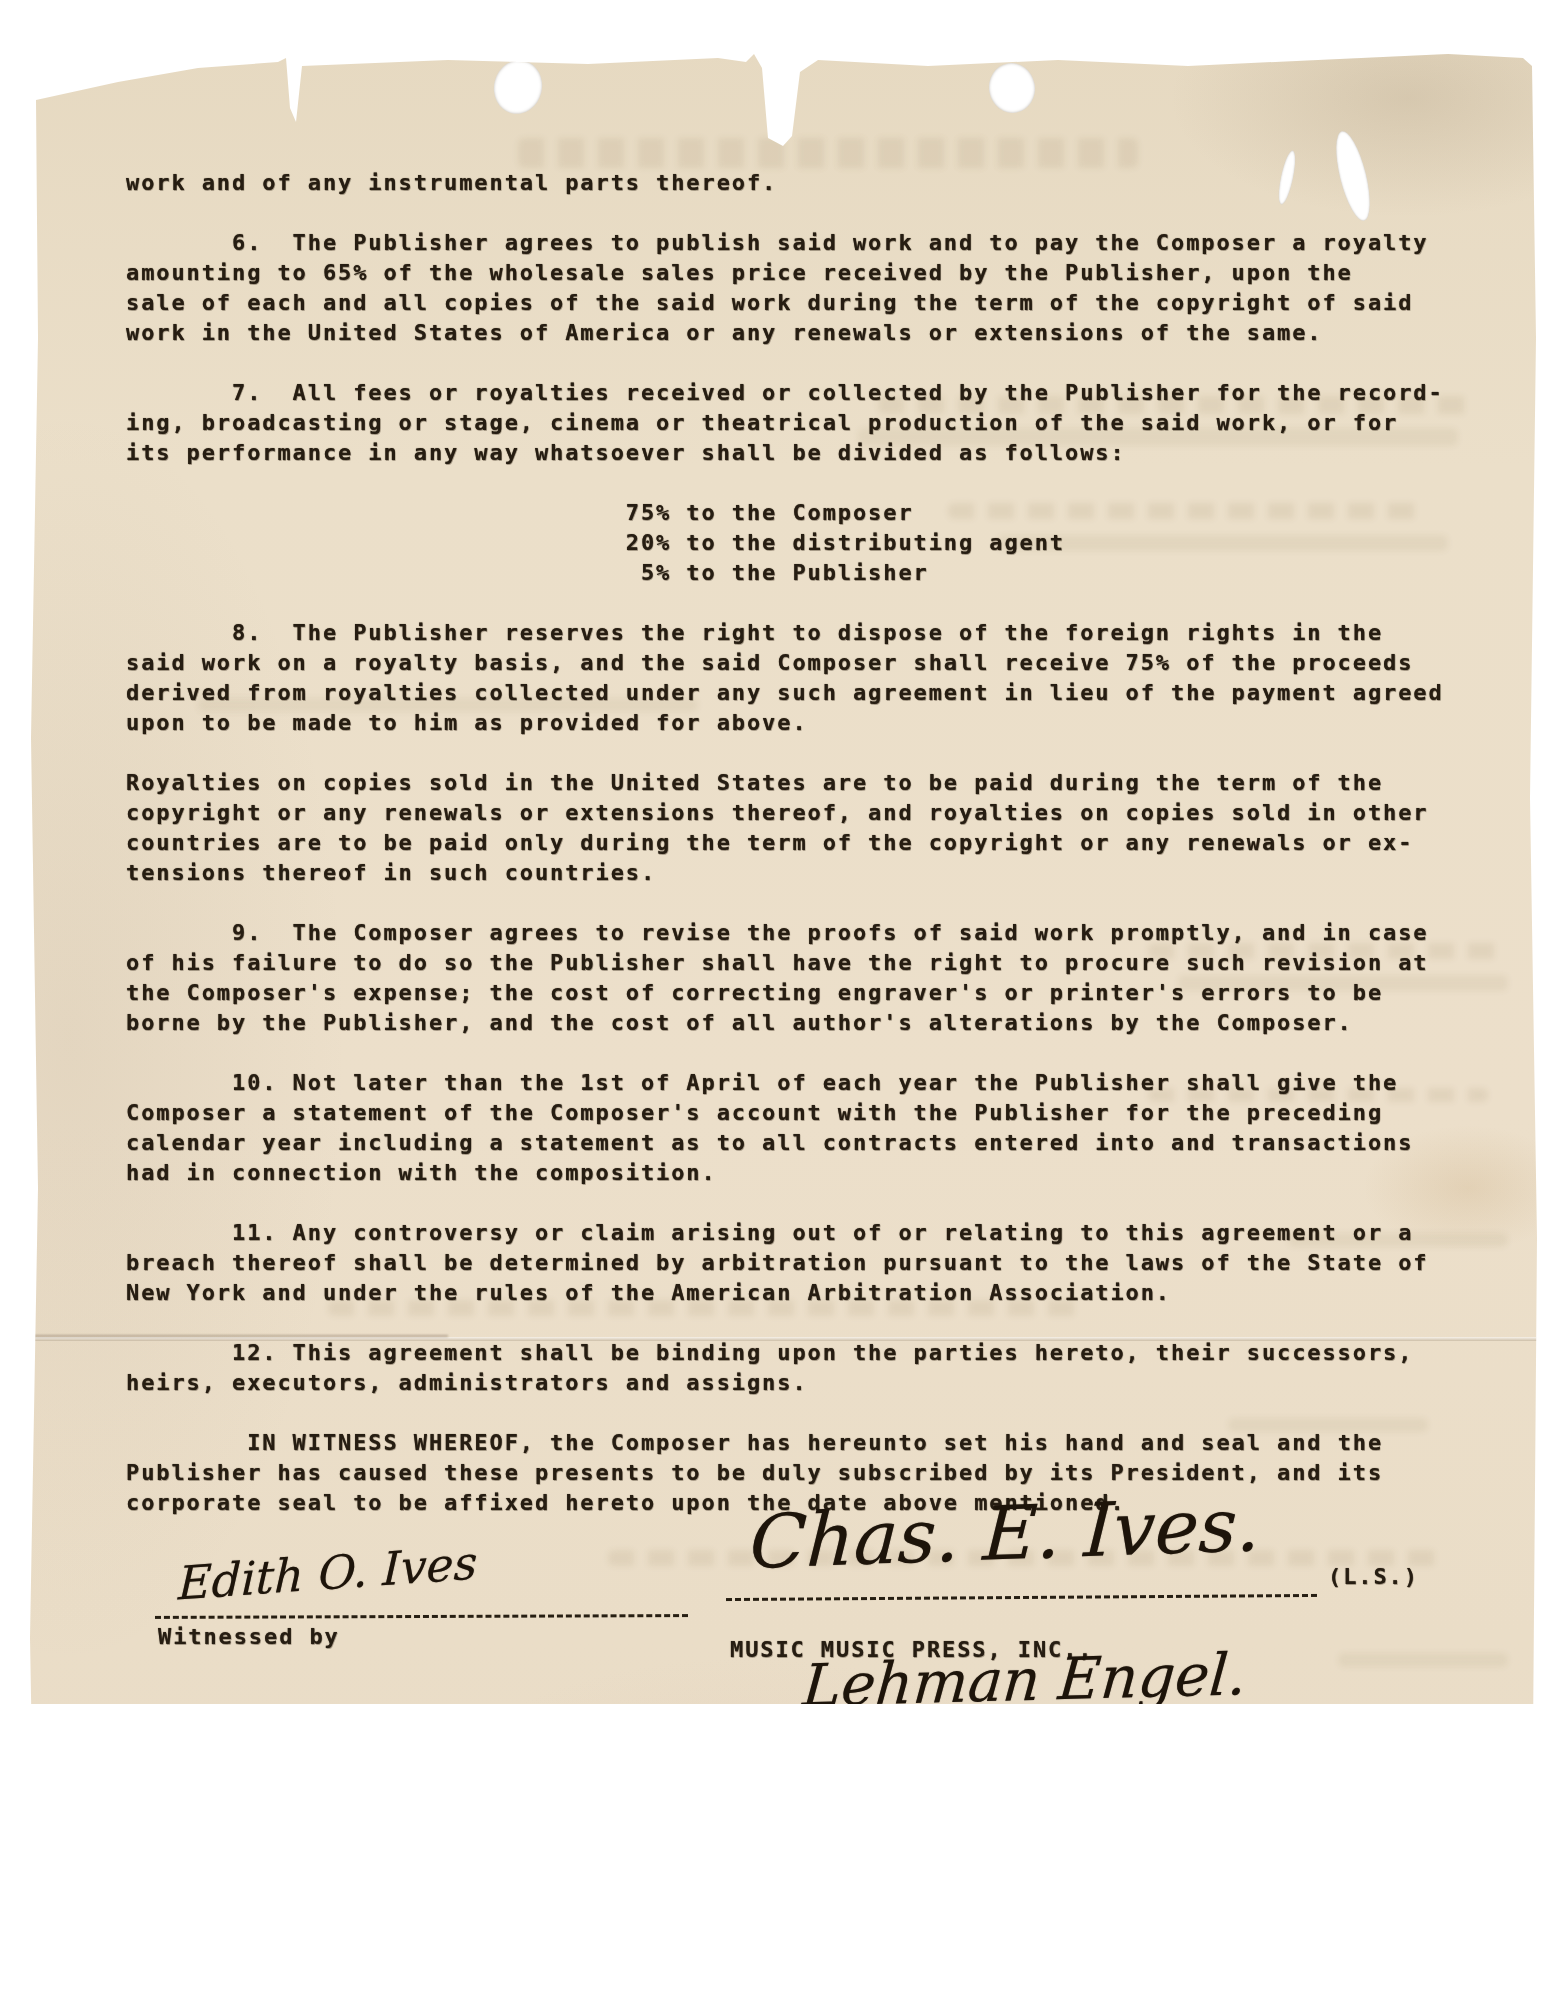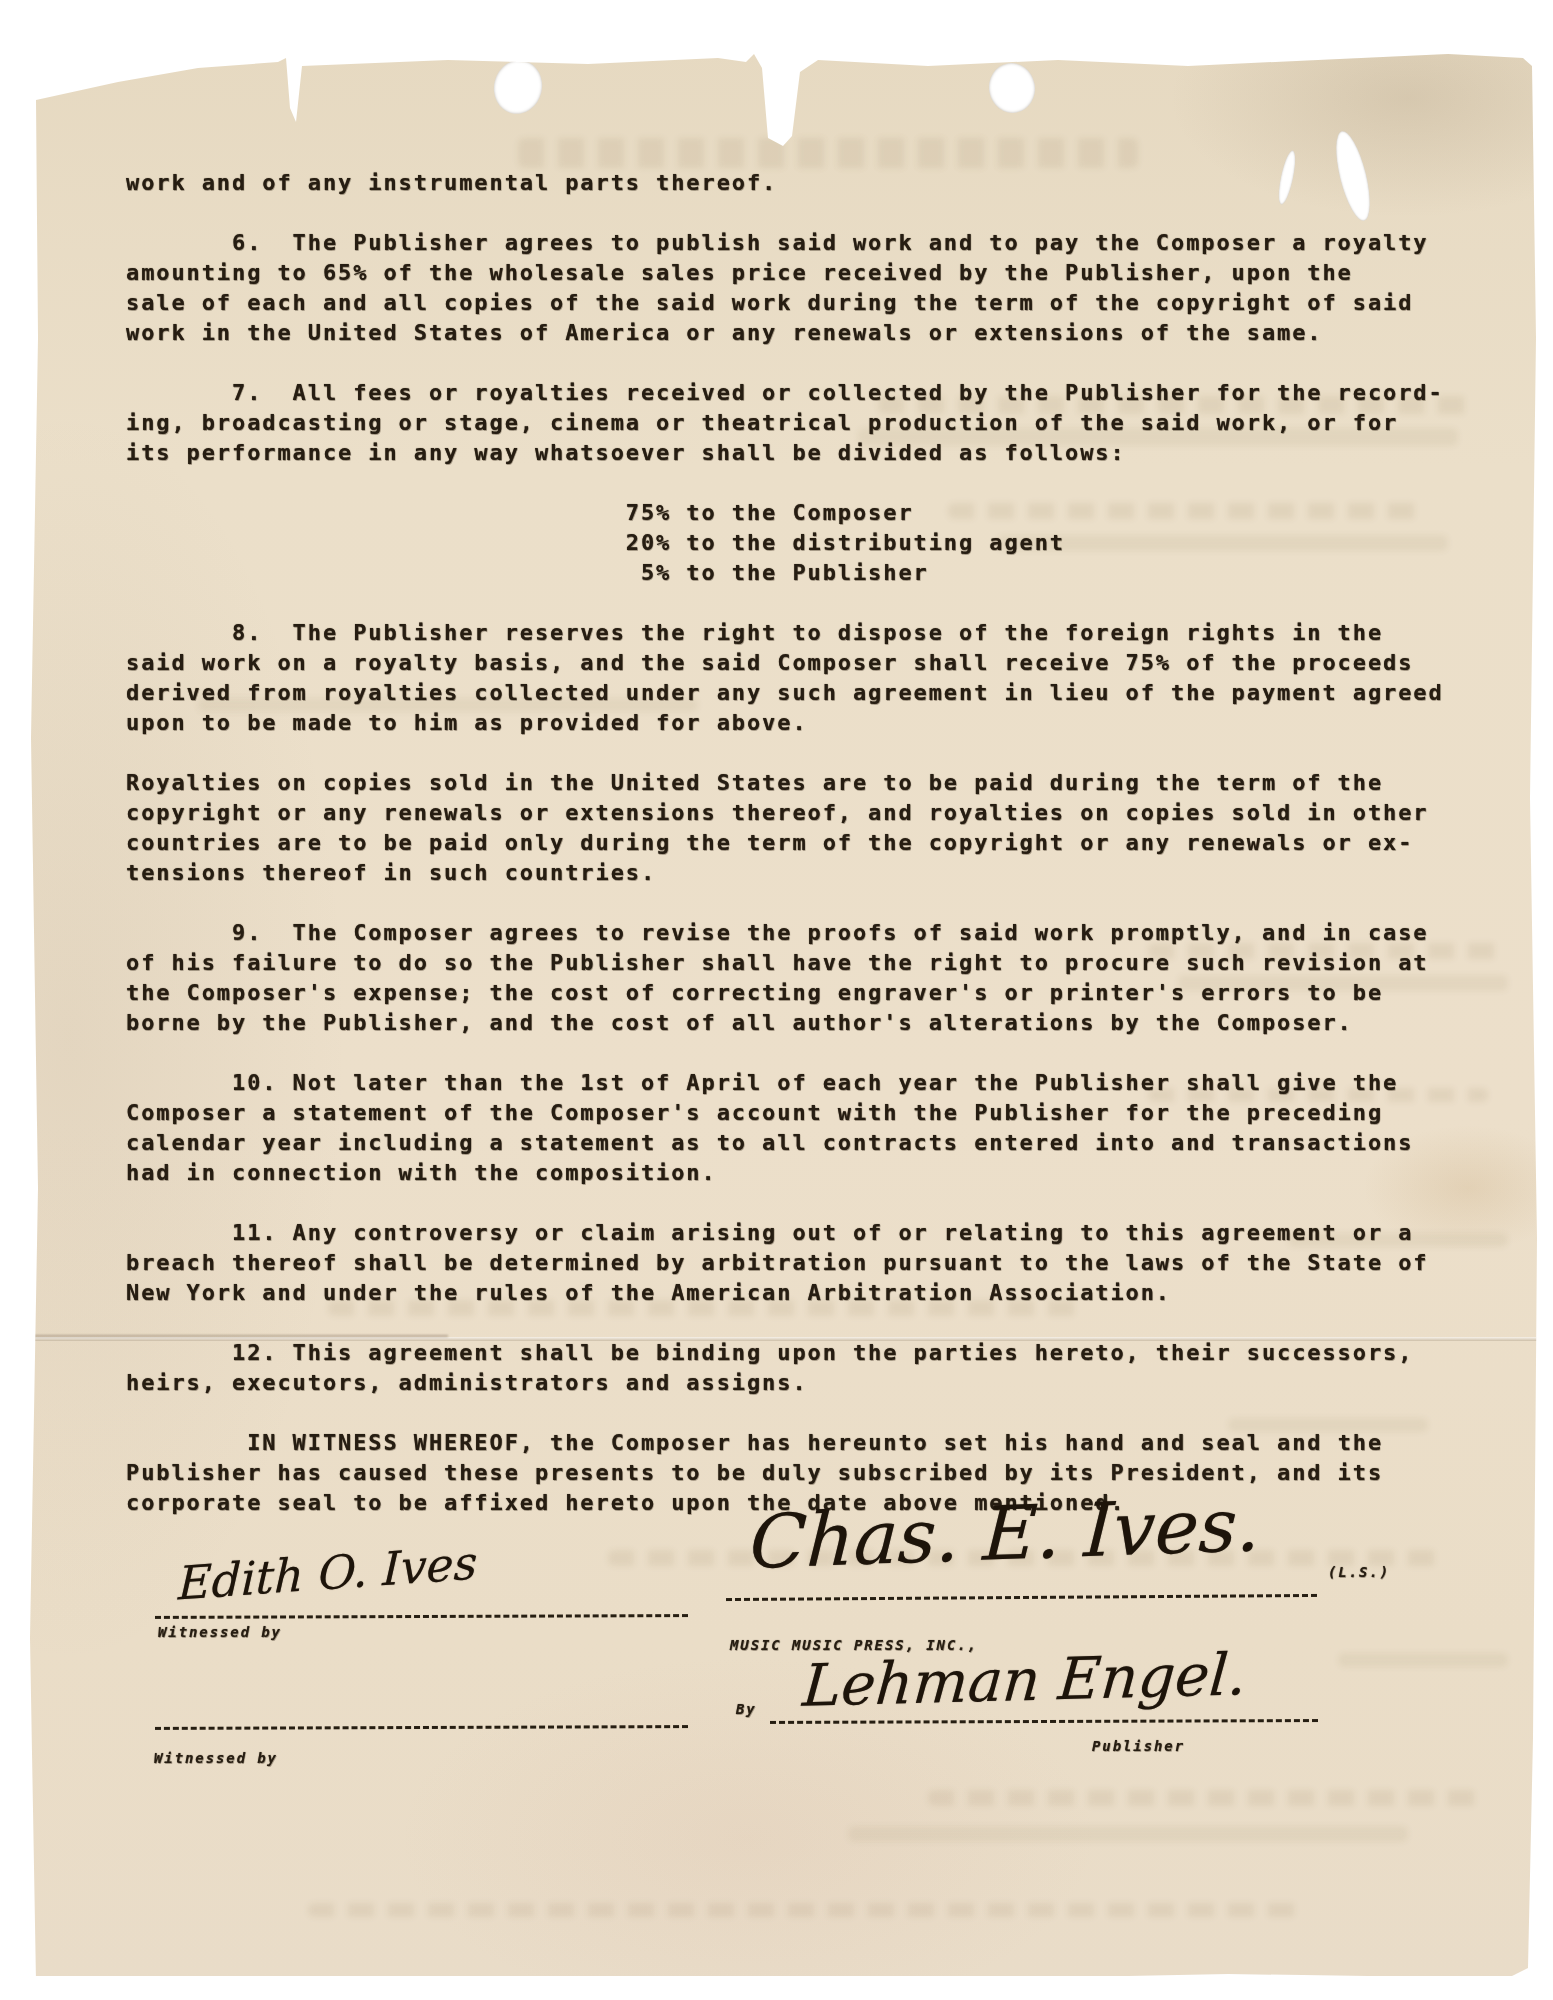--- a/index.html
+++ b/index.html
@@ -1,16 +1,16 @@
 <!DOCTYPE html>
 <html><head>
 <meta charset="utf-8">
 <style>
   html,body{margin:0;padding:0;background:#ffffff;}
-  .page{position:relative;width:1553px;height:1976px;background:#ffffff;overflow:hidden;
+  .page{position:relative;width:1553px;height:1704px;background:#ffffff;overflow:hidden;
         font-family:"DejaVu Sans Mono","Liberation Mono",monospace;}
   .under-shadow{position:absolute;left:40px;top:1982px;width:1500px;height:10px;
         background:linear-gradient(180deg,rgba(140,130,115,.55),rgba(140,130,115,0));filter:blur(1.5px);}
   .paper{position:absolute;left:28px;top:38px;width:1514px;height:1950px;
         background:
           radial-gradient(340px 170px at 1380px 60px, rgba(148,128,98,.20), rgba(148,128,98,0) 70%),
           radial-gradient(150px 90px at 1440px 1150px, rgba(170,125,60,.14), rgba(170,125,60,0) 70%),
           radial-gradient(500px 260px at 720px 1800px, rgba(205,165,145,.12), rgba(205,165,145,0) 70%),
           radial-gradient(400px 900px at 40px 1000px, rgba(150,130,100,.10), rgba(150,130,100,0) 70%),
           linear-gradient(180deg,#e6d9c1 0%, #ebdfc9 22%, #ecdfca 55%, #eaddc7 82%, #e9dcc8 100%);
@@ -27,22 +27,22 @@
   .crease{position:absolute;left:0;top:1299px;width:100%;height:4px;
         background:linear-gradient(180deg,rgba(255,255,255,.6),rgba(100,80,55,.22));filter:blur(.6px);}
   .crease2{position:absolute;left:0;top:1297px;width:420px;height:2px;background:rgba(90,70,50,.35);filter:blur(.8px);}
 
   .typed{position:absolute;left:98px;top:130px;color:#261d12;font-size:22px;font-weight:bold;
         letter-spacing:1.9px;line-height:30px;white-space:pre;
         text-shadow:0 0 1px rgba(40,28,12,.7),.6px .6px 0 rgba(40,28,12,.3);}
   .tl{height:30px;}
   .uline{text-decoration-style:dashed;text-decoration-thickness:2.5px;text-underline-offset:5px;}
 
-  .typedbit{position:absolute;color:#261d12;font-size:14px;font-weight:bold;letter-spacing:1.9px;white-space:pre;
-        text-shadow:0 0 1px rgba(40,28,12,.7),.6px .6px 0 rgba(40,28,12,.3);font-style:italic;}
+  .typedbit{position:absolute;color:#261d12;font-size:22px;font-weight:bold;letter-spacing:1.9px;white-space:pre;
+        text-shadow:0 0 1px rgba(40,28,12,.7),.6px .6px 0 rgba(40,28,12,.3);}
   .sigline{position:absolute;height:0;border-top:3px dashed #261e12;filter:blur(.3px);}
   .script{position:absolute;font-family:"DejaVu Serif","Liberation Serif",serif;font-style:italic;
         color:#1d140a;white-space:nowrap;text-shadow:0 0 1px rgba(25,15,5,.55);}
   .hole{position:absolute;background:#ffffff;border-radius:50%;box-shadow:inset 0 0 3px rgba(120,110,95,.5);}
   .tearmark{position:absolute;background:#ffffff;border-radius:50%;box-shadow:inset 0 0 2px rgba(120,110,95,.5);}
 </style>
 </head>
 <body>
 
 <div class="page">

